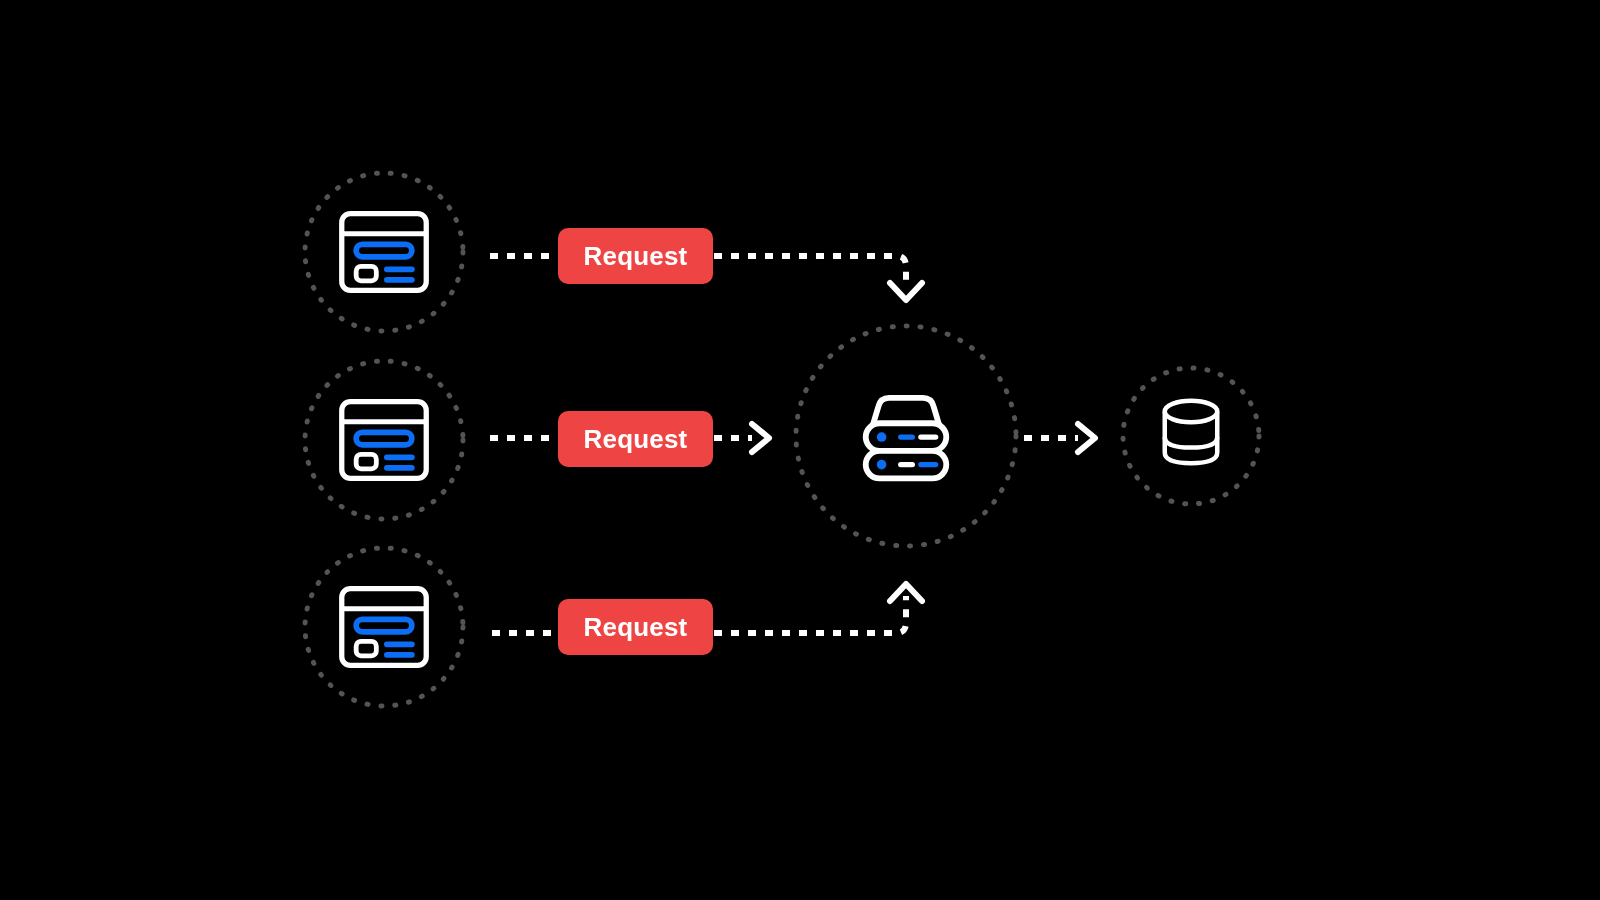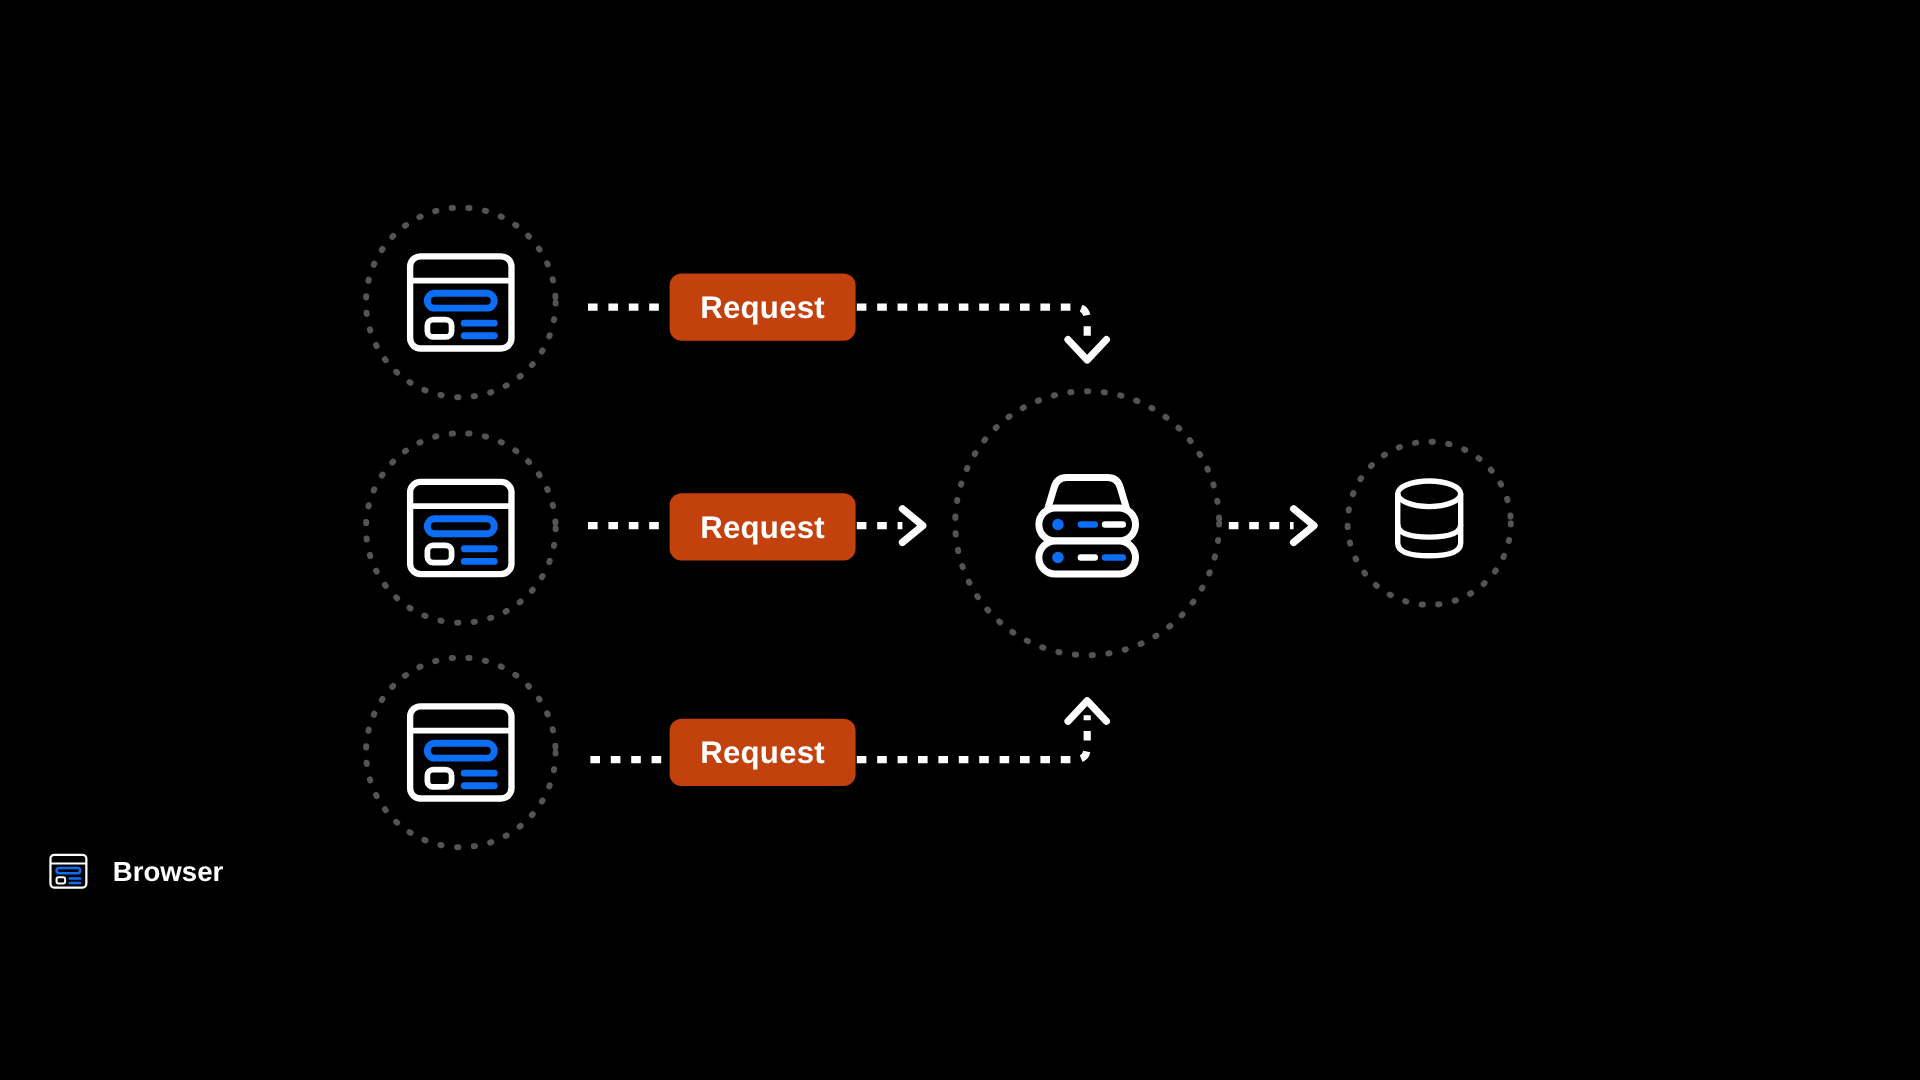--- a/index.html
+++ b/index.html
@@ -22,21 +22,21 @@
   #diagram-svg {
     position: absolute;
     left: 0;
     top: 0;
     width: 1600px;
     height: 900px;
     display: block;
   }
   .req-box {
     position: absolute;
-    background: #c2410c;
+    background: #ef4444;
     border-radius: 10px;
     display: flex;
     align-items: center;
     justify-content: center;
     color: #ffffff;
     font-size: 26px;
     font-weight: 700;
     letter-spacing: 0.2px;
     font-family: "Liberation Sans", sans-serif;
     width: 155px;
@@ -138,26 +138,18 @@
     <use href="#sym-server" x="853" y="383" width="106" height="106"></use>
     <use href="#sym-database" x="1150" y="391" width="82" height="82"></use>
   </svg>
 
   <div class="req-box" id="req-1">Request</div>
   <div class="req-box" id="req-2">Request</div>
   <div class="req-box" id="req-3">Request</div>
 
   <div id="legend">
 
-    <div class="legend-row">
-      <span class="legend-icon">
-        <svg viewBox="0 0 100 100" width="34" height="34" xmlns="http://www.w3.org/2000/svg">
-          <use href="#sym-browser" x="0" y="0" width="100" height="100"></use>
-        </svg>
-      </span>
-      <span class="legend-label">Browser</span>
-    </div>
 
 
 
   </div>
 
 </div>
 
 </body></html>

